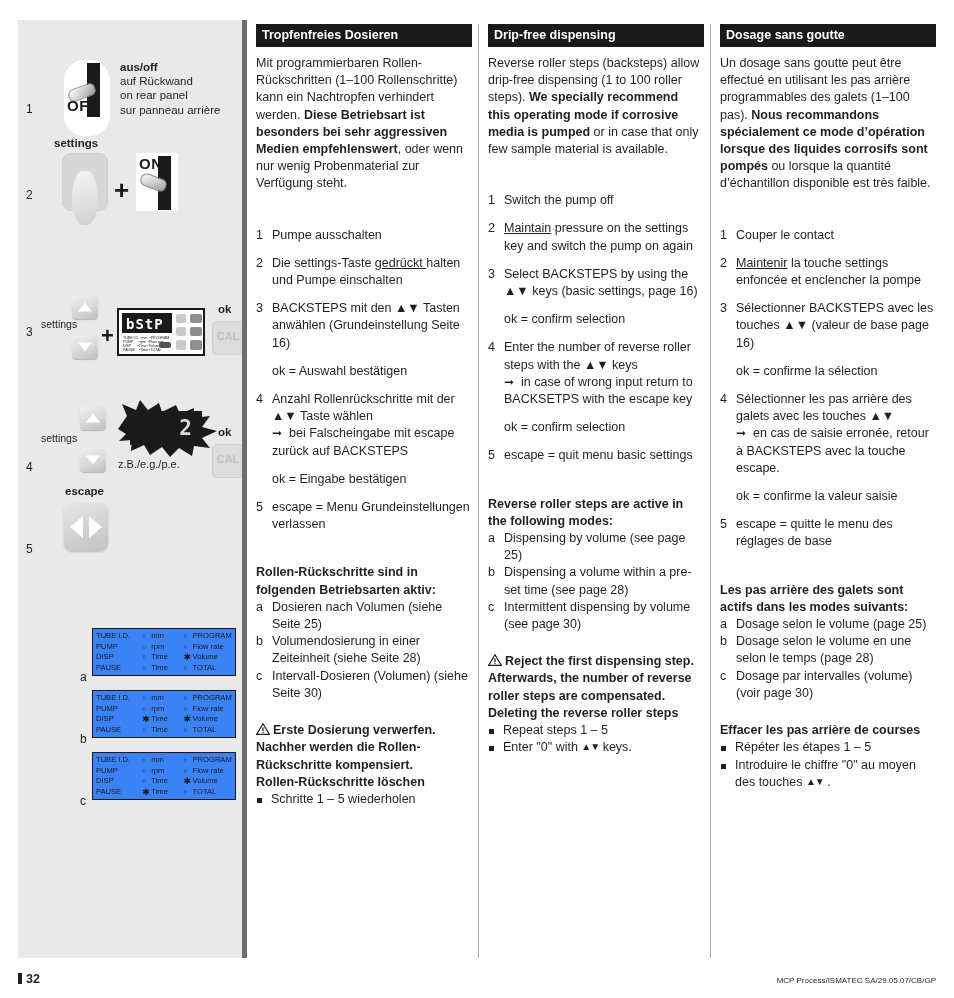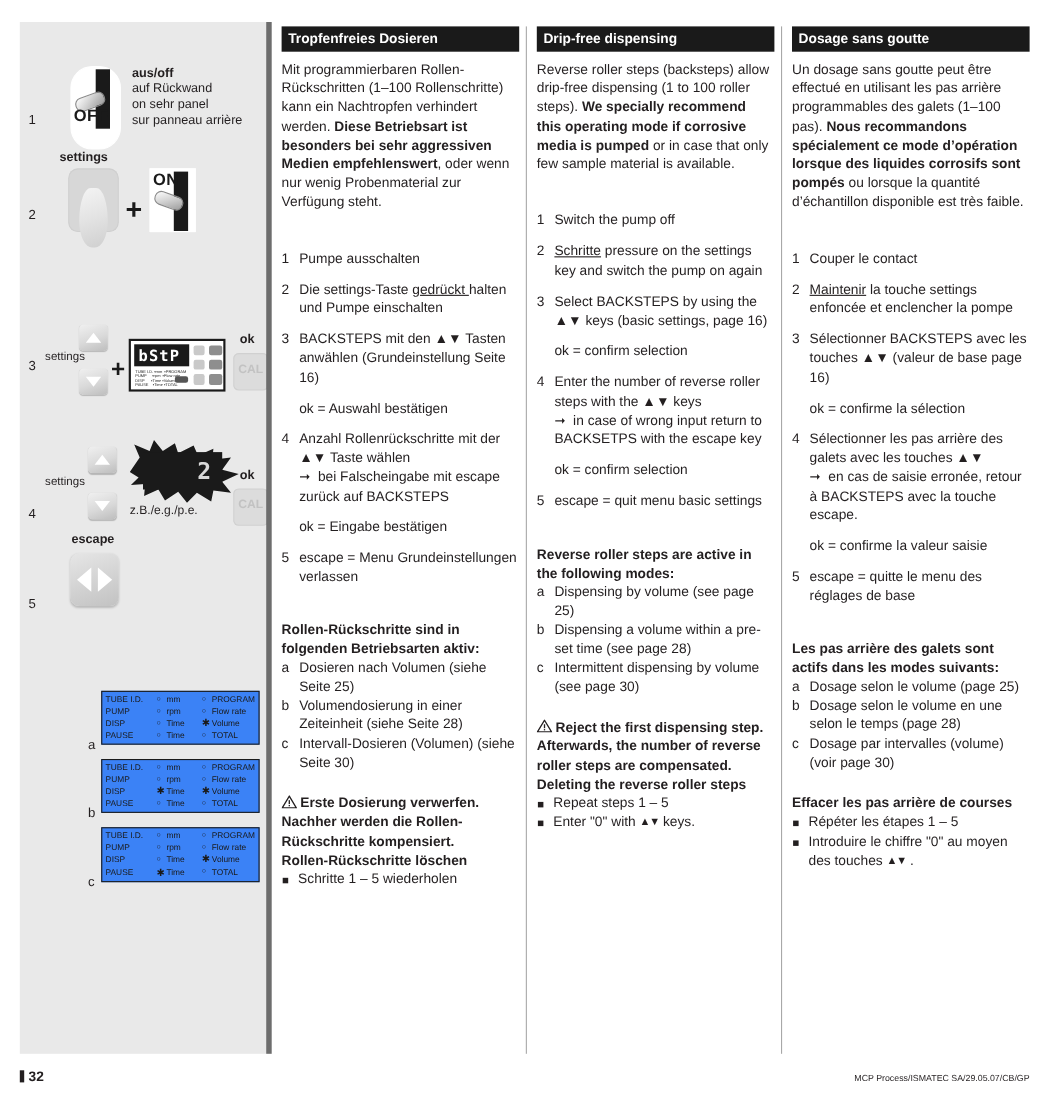--- a/index.html
+++ b/index.html
@@ -384,21 +384,21 @@
 
     <div class="step-num" style="top:82px;">1</div>
     <div class="sw-box" style="left:46px; top:40px; width:46px; height:76px;border-radius:20px;">
       <div class="sw-bar" style="left:22px; top:2px; width:13px; height:54px;"></div>
       <div class="sw-lever" style="left:3px; top:25px; width:28px; height:13px; transform:rotate(-20deg);"></div>
       <div class="sw-label" style="left:2px; top:36px;">OFF</div>
     </div>
     <div class="cap-block" style="left:102px; top:40px;">
       <div style="font-weight:bold;">aus/off</div>
       <div>auf Rückwand</div>
-      <div>on sehr panel</div>
+      <div>on rear panel</div>
       <div>sur panneau arrière</div>
     </div>
 
     <div class="step-num" style="top:168px;">2</div>
     <div class="settings-label" style="left:36px; top:117px;">settings</div>
     <div class="settings-key" style="left:44px; top:133px; width:46px; height:58px;">
       <div class="settings-thumb" style="left:10px; top:18px; width:26px; height:54px;"></div>
     </div>
     <div class="plus" style="left:96px; top:157px;">+</div>
     <div class="sw-box" style="left:118px; top:133px; width:42px; height:58px;">
@@ -627,21 +627,21 @@
       <div class="bullet-list">
         <div class="bullet-item">Schritte 1 – 5 wiederholen</div>
       </div>
     </div>
   <div class="col col-en" id="col-en">
       <div class="col-header">Drip-free dispensing</div>
       <p class="para">Reverse roller steps (backsteps) allow drip-free dispensing (1 to 100 roller steps). <b>We specially recommend this operating mode if corrosive media is pumped</b> or in case that only few sample material is available.</p>
       <div class="spacer-lg"></div>
       <div class="steps">
         <div class="step"><span class="idx">1</span>Switch the pump off</div>
-        <div class="step"><span class="idx">2</span><u>Schritte</u> pressure on the settings key and switch the pump on again</div>
+        <div class="step"><span class="idx">2</span><u>Maintain</u> pressure on the settings key and switch the pump on again</div>
         <div class="step"><span class="idx">3</span>Select BACKSTEPS by using the ▲▼ keys (basic settings, page 16)</div>
         <div class="sub-note">ok = confirm selection</div>
         <div class="step"><span class="idx">4</span>Enter the number of reverse roller steps with the ▲▼ keys<br><span class="rarrow">➞</span>&nbsp; <span>in case of wrong input return to BACKSETPS with the escape key</span></div>
         <div class="sub-note">ok = confirm selection</div>
         <div class="step"><span class="idx">5</span>escape = quit menu basic settings</div>
       </div>
       <div class="spacer-md"></div>
       <div class="bold-head">Reverse roller steps are active in the following modes:</div>
       <div class="abc-list">
         <div class="abc-item"><span class="idx">a</span>Dispensing by volume (see page 25)</div>

